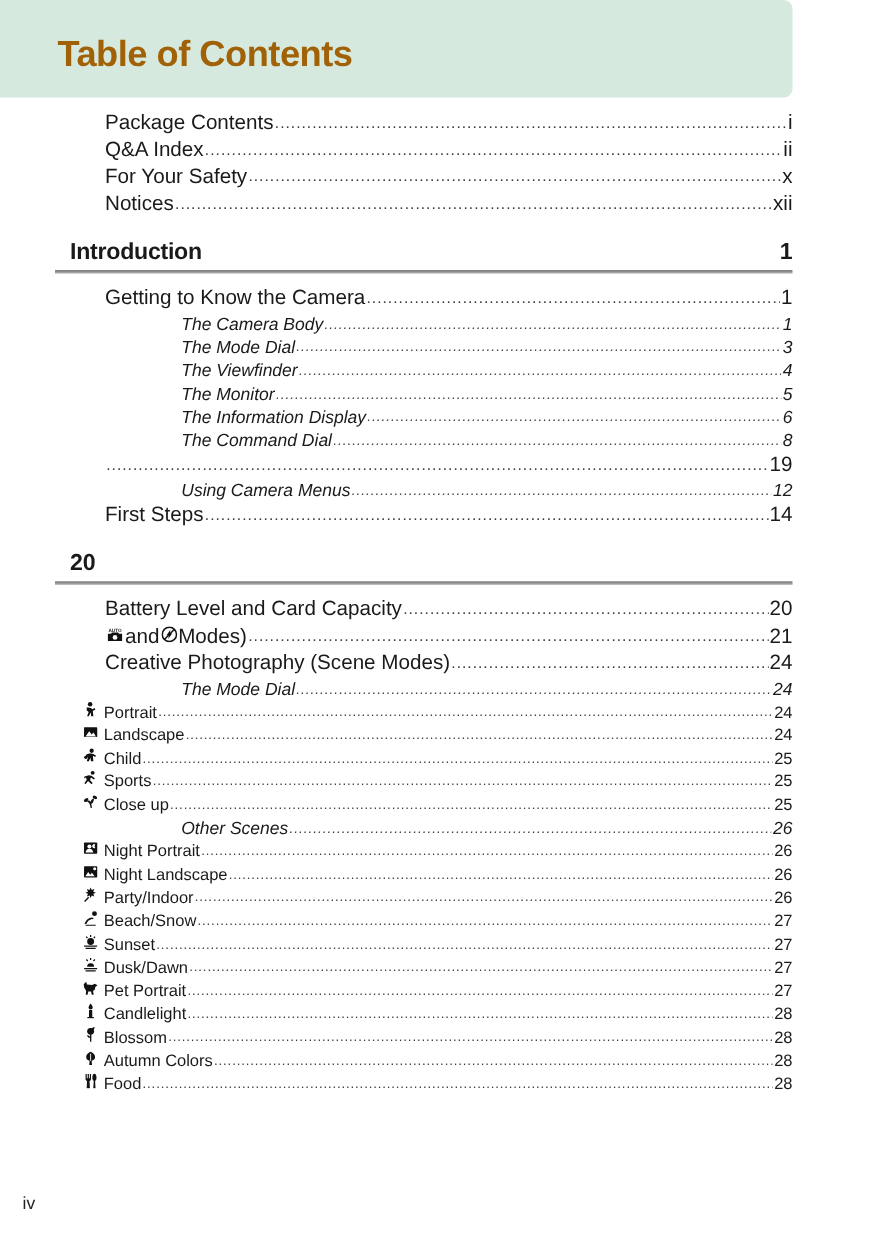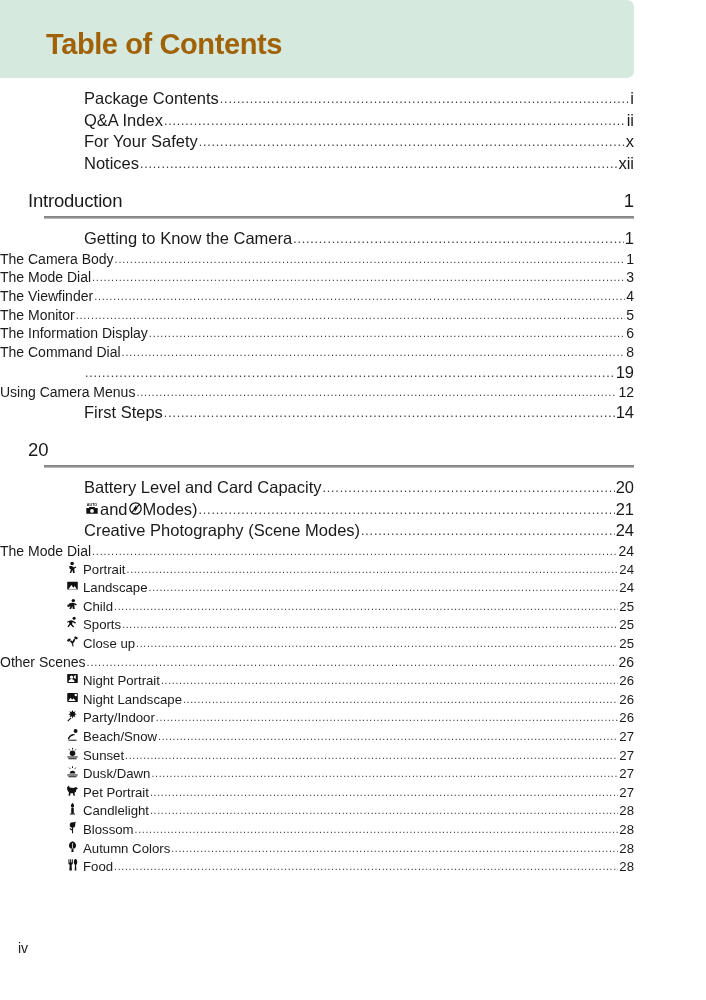--- a/index.html
+++ b/index.html
@@ -86,23 +86,25 @@
   .lvl1 {
     padding-left: 84px;
     font-size: 16.5px;
     line-height: 21.5px;
     height: 21.5px;
   }
   .lvl1 .toc-leader { font-size: 12.5px; letter-spacing: 0.8px; }
 
   
   .lvl2 {
+    padding-left: 145px;
     font-size: 14px;
     line-height: 18.7px;
     height: 18.7px;
+    font-style: italic;
   }
   .lvl2 .toc-leader { font-size: 11px; letter-spacing: 0.75px; }
 
   
   .lvl3 {
     padding-left: 64px;
     font-size: 13.2px;
     line-height: 18.6px;
     height: 18.6px;
   }
@@ -126,22 +128,22 @@
 
   
   .section {
     margin-top: 16px;
   }
   .section-head {
     display: flex;
     align-items: baseline;
     width: 634px;
     box-sizing: border-box;
-    padding-left: 28px;
-    font-weight: normal;
+    padding-left: 56px;
+    font-weight: bold;
   }
   .section-title {
     flex: 1 1 auto;
     font-size: 18.5px;
     letter-spacing: -0.2px;
   }
   .section-page {
     flex: 0 0 auto;
     font-size: 18.5px;
   }
@@ -153,21 +155,21 @@
     margin-top: 4px;
   }
   .section-body {
     padding-top: 9px;
   }
 
   
   .footer-page {
     position: absolute;
     left: 18px;
-    bottom: 44px;
+    bottom: 30px;
     font-size: 14px;
     color: #222222;
   }
 </style>
 </head>
 <body>
 
 <div class="header-band"></div>
 <div class="header-title">Table of Contents</div>
 

